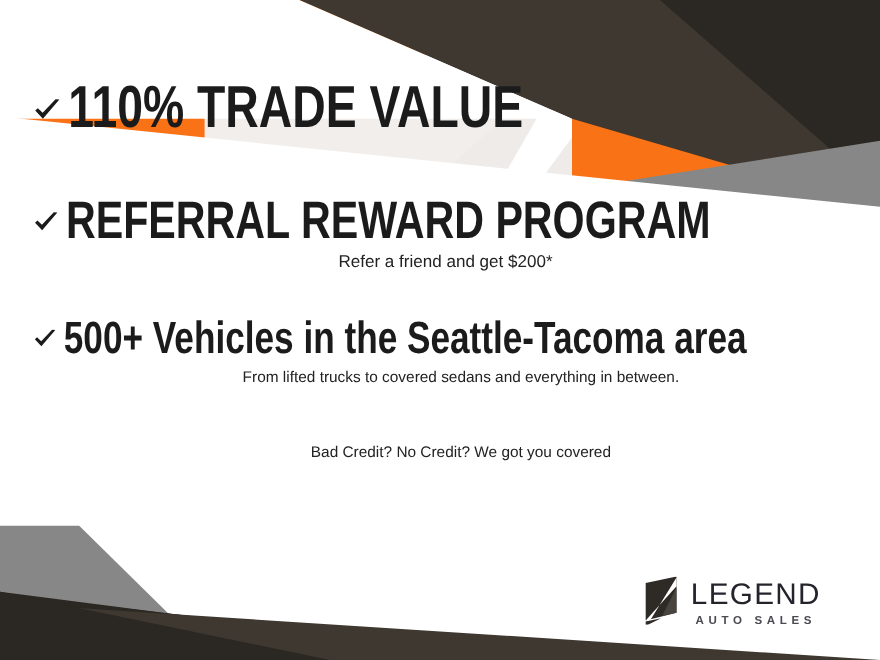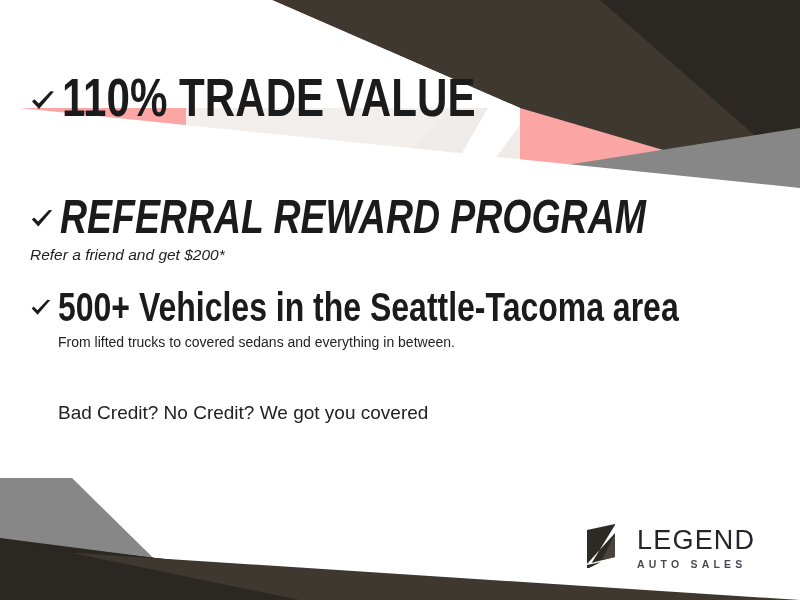--- a/index.html
+++ b/index.html
@@ -10,21 +10,22 @@
   }
   body {
     font-family: "Liberation Sans", sans-serif;
   }
 
   .banner {
     position: relative;
     width: 800px;
     height: 600px;
     overflow: hidden;
-    background: #fca5a5;
+    background: #f97316;
+    text-align: center;
   }
 
   
   .bg-layer {
     position: absolute;
     inset: 0;
     width: 800px;
     height: 600px;
     pointer-events: none;
   }
@@ -75,40 +76,40 @@
     font-family: "Liberation Sans", sans-serif;
     font-weight: 400;
     white-space: nowrap;
   }
 
   
   #feature-0 { top: 72px; }
   #feature-0 .headline-text { font-size: 54px; }
   #feature-0 .feature-sub { font-size: 14.5px; margin-left: 28px; margin-top: 5px; }
 
-  #feature-1 { top: 194px; font-style: italic; }
+  #feature-1 { top: 178px; }
   #feature-1 .headline-text { font-size: 48px; }
   #feature-1 .feature-sub { font-size: 15.5px; margin-top: 6px; }
 
   #feature-2 { top: 288px; }
   #feature-2 .headline-text { font-size: 41px; }
   #feature-2 .feature-sub { font-size: 14px; margin-left: 28px; margin-top: 7px; }
 
   #feature-3 { top: 386px; }
   #feature-3 .headline-text { font-size: 47px; }
-  #feature-3 .feature-sub { font-size: 19px; margin-left: 28px; margin-top: 16px; }
+  #feature-3 .feature-sub { font-size: 14px; margin-left: 28px; margin-top: 16px; }
 
   
   .logo {
     position: absolute;
     left: 585px;
     top: 524px;
     display: flex;
     align-items: center;
-    gap: 18px;
+    gap: 9px;
   }
   .logo-mark {
     flex: 0 0 auto;
     display: block;
   }
   .logo-words {
     display: flex;
     flex-direction: column;
     justify-content: center;
   }

